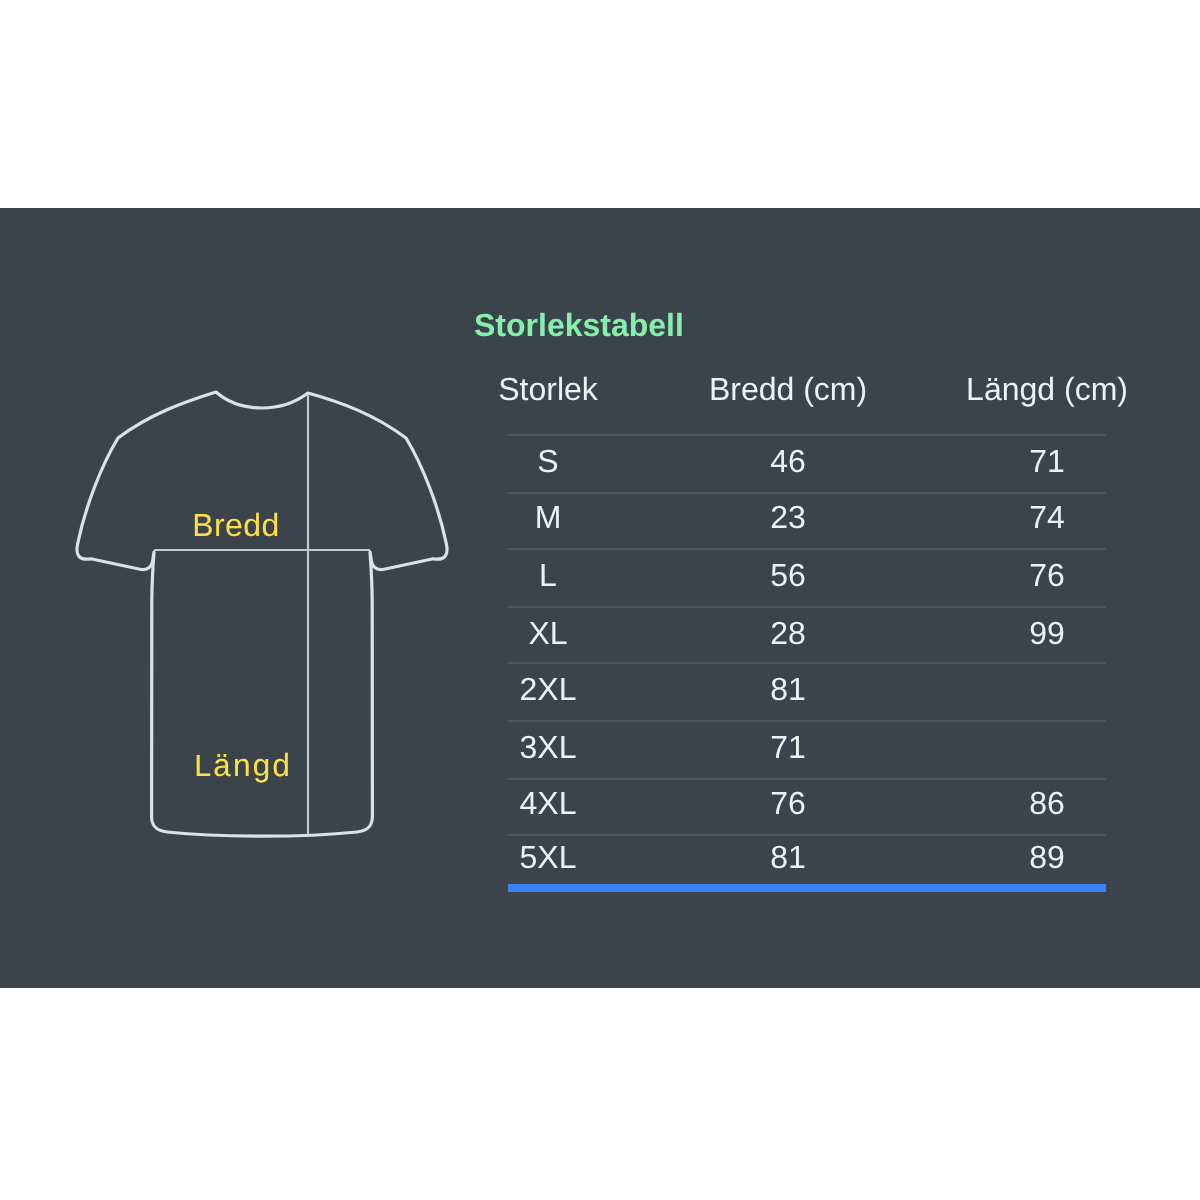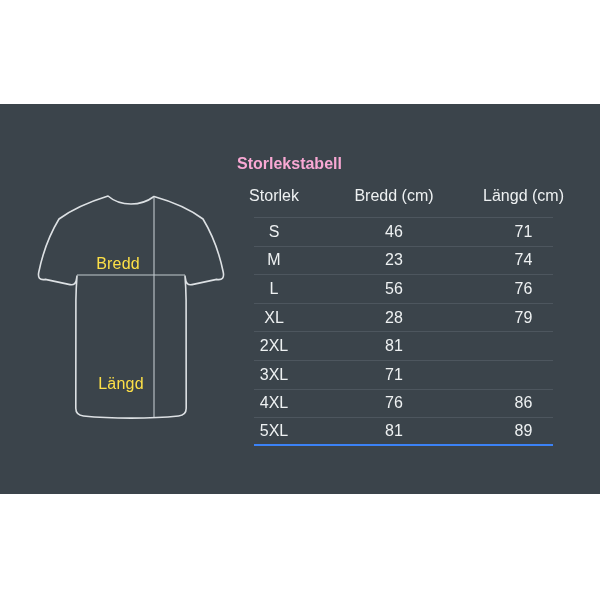--- a/index.html
+++ b/index.html
@@ -15,40 +15,40 @@
   }
   
   .shirt-svg { position:absolute; left:30px; top:88px; width:205px; height:232px; }
   .shirt-outline { fill:none; stroke:#dde1e4; stroke-width:1.6; stroke-linejoin:round; stroke-linecap:round; }
   .measure-line { fill:none; stroke:#c2c9ce; stroke-width:1.1; }
   .shirt-label {
     position:absolute; transform:translate(-50%,-50%);
     font-size:16px; color:#fde047; white-space:nowrap; letter-spacing:0.2px;
   }
   .label-bredd { left:118px; top:160px; }
-  .label-langd { left:121px; top:280px; }
+  .label-langd { left:121px; top:280px;font-family:Liberation Mono, monospace; }
   
   .title {
     position:absolute; left:237px; top:51px;
-    font-size:16px; font-weight:bold; color:#f9a8d4; white-space:nowrap;
+    font-size:16px; font-weight:bold; color:#86efac; white-space:nowrap;
   }
   .thead, .trow { display:grid; grid-template-columns:40px 200px 59px; }
   .thead {
     position:absolute; left:254px; top:80px; width:299px; height:24px;
     font-size:16px; color:#eef1f2;
   }
   .thead > div, .trow > div {
     display:flex; align-items:center; justify-content:center; white-space:nowrap;
   }
   .tbody {
     position:absolute; left:254px; top:113px; width:299px;
     font-size:16px; color:#eef1f2;
   }
   .trow { height:28.6px; border-top:1px solid #4d565e; }
-  .trow:last-child { border-bottom:2px solid #3b82f6; }
+  .trow:last-child { border-bottom:4px solid #3b82f6; }
 </style>
 </head>
 <body>
 
 <div class="stage">
   <div class="band">
 
     <svg class="shirt-svg" viewBox="0 0 205 232" aria-hidden="true">
       <path class="shirt-outline" d="
         M78,4
@@ -100,21 +100,21 @@
     <div>74</div>
   </div>
         <div class="trow">
     <div>L</div>
     <div>56</div>
     <div>76</div>
   </div>
         <div class="trow">
     <div>XL</div>
     <div>28</div>
-    <div>79</div>
+    <div>99</div>
   </div>
         <div class="trow">
     <div>2XL</div>
     <div>81</div>
   </div>
         <div class="trow">
     <div>3XL</div>
     <div>71</div>
   </div>
         <div class="trow">

